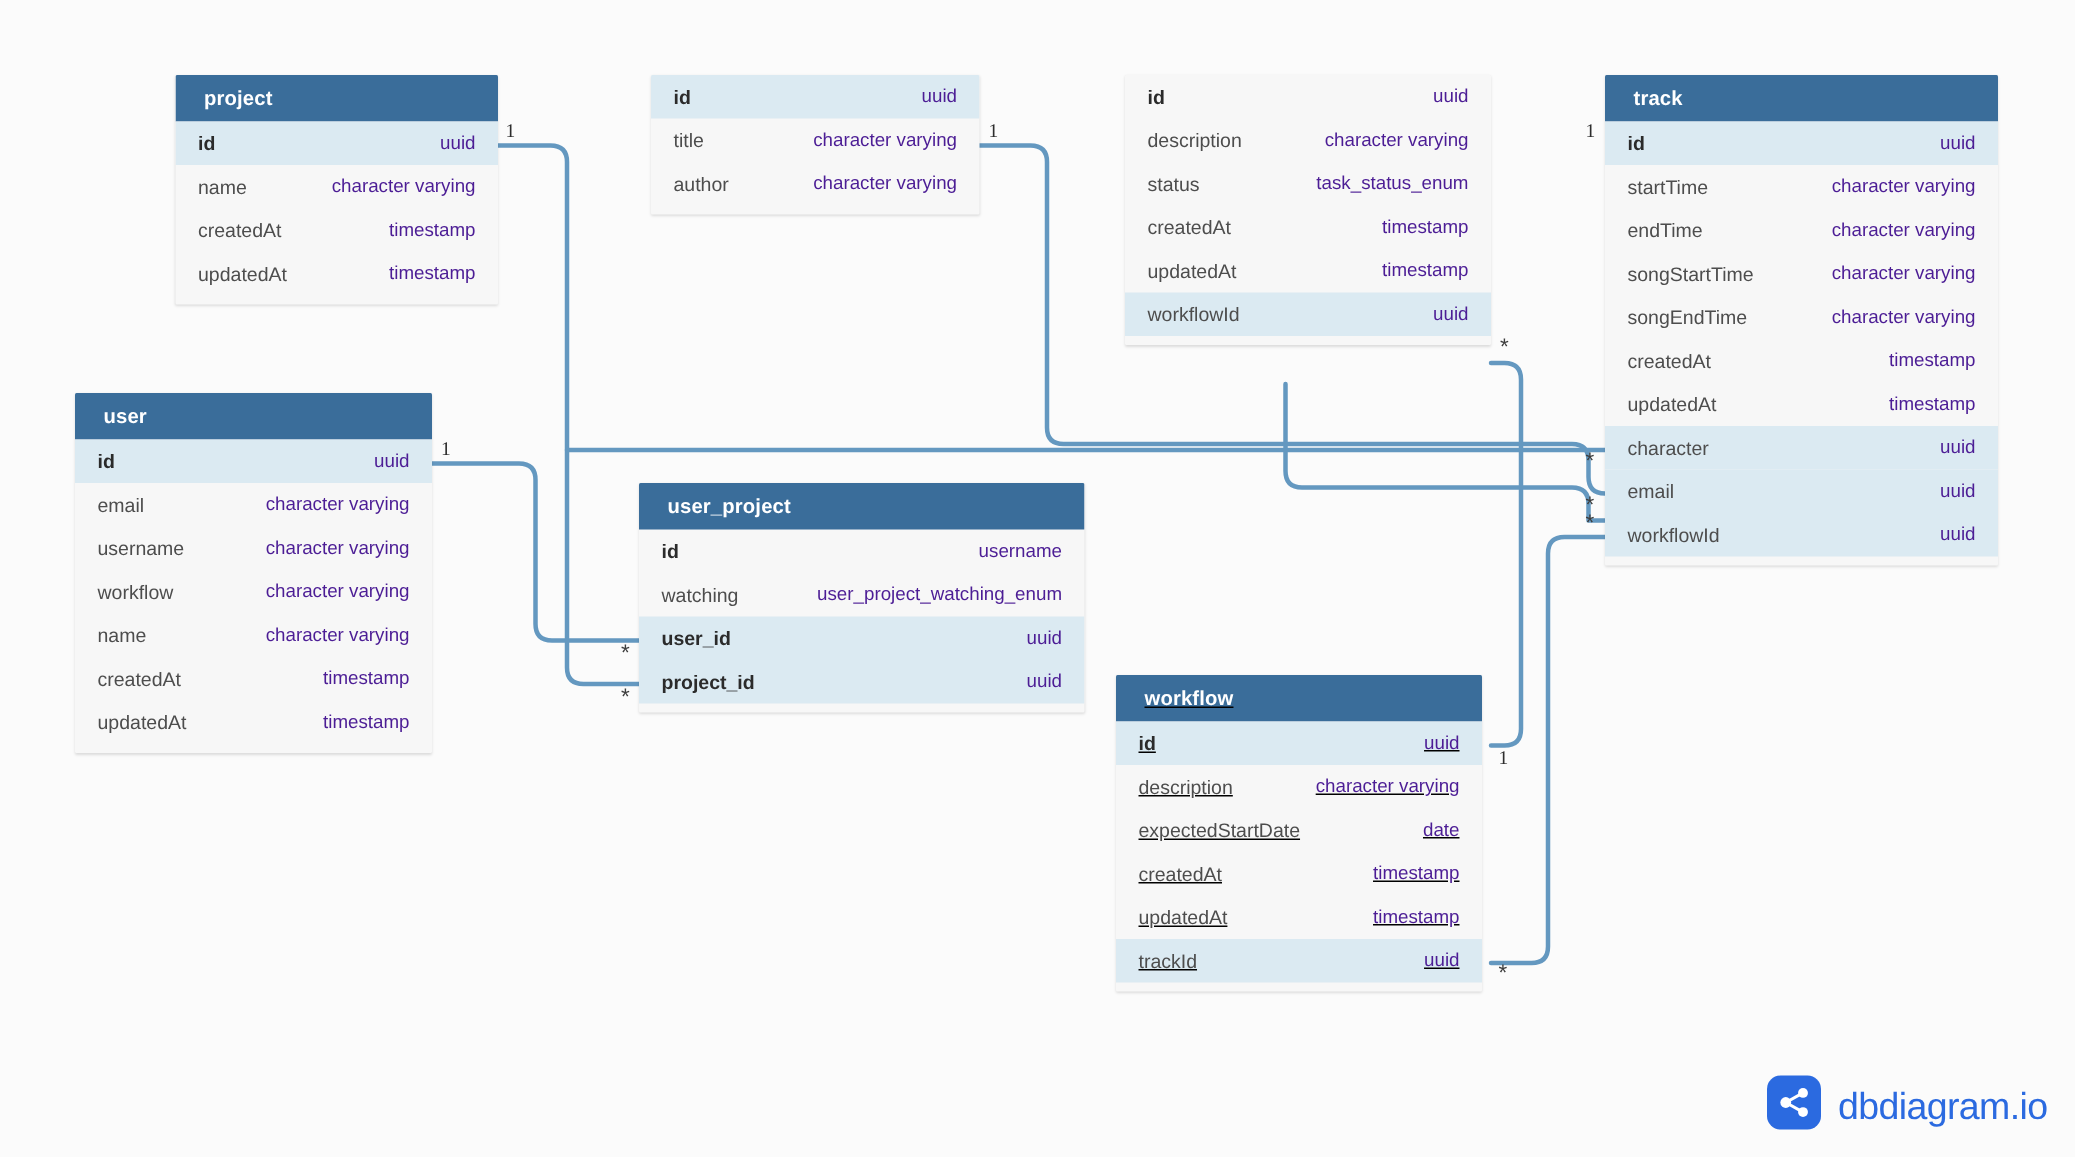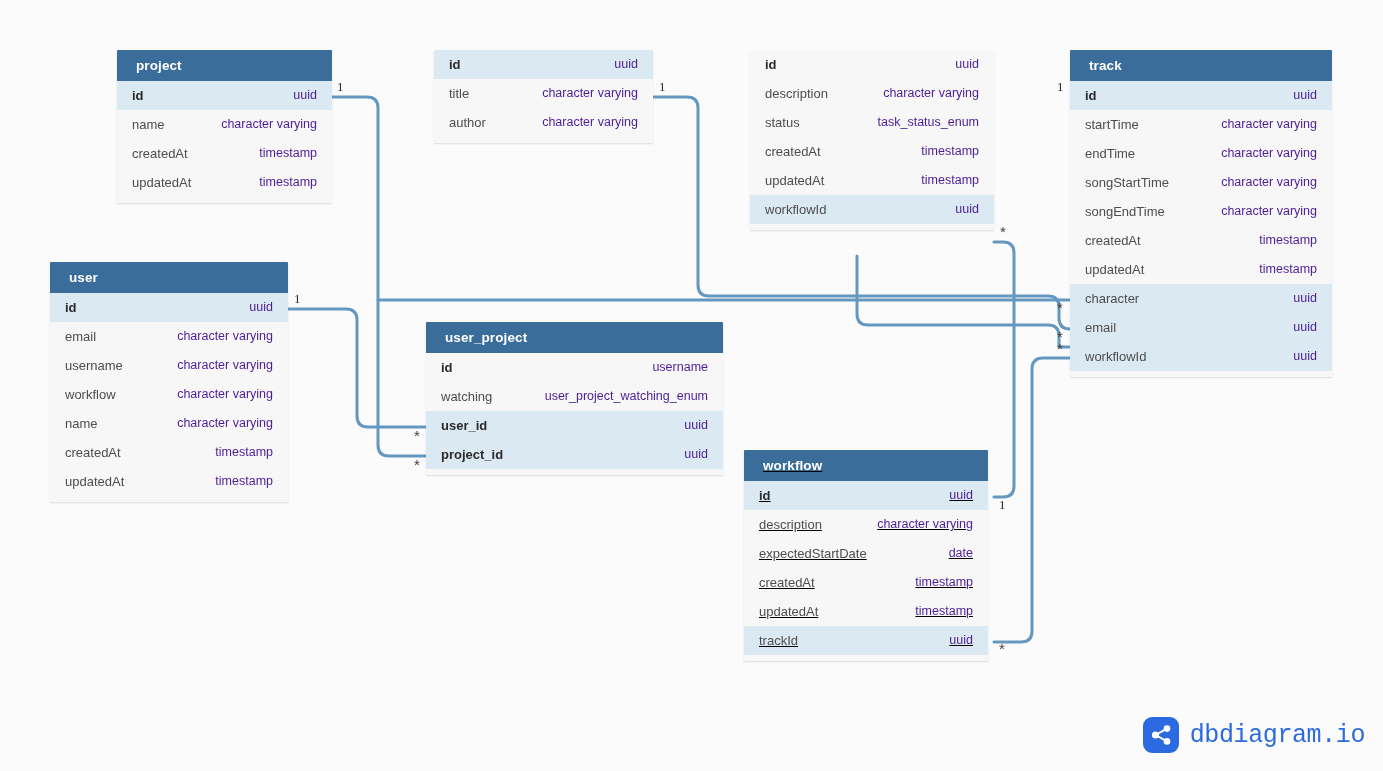--- a/index.html
+++ b/index.html
@@ -97,24 +97,23 @@
   }
   .row.pk .fname { font-weight: bold; color: #2b2b2b; }
   .row.hl { background: #dbeaf2; }
 
   
   #watermark {
     position: absolute;
     right: 18px;
     bottom: 18px;
     display: flex;
-    align-items: center;
+    align-items: flex-end;
     gap: 11px;
     z-index: 5;
-    font-family: Liberation Mono, monospace;
   }
   #wm-mark {
     width: 36px;
     height: 36px;
     border-radius: 9px;
     background: #2b6ae0;
     position: relative;
     flex: none;
   }
   #wm-text {

